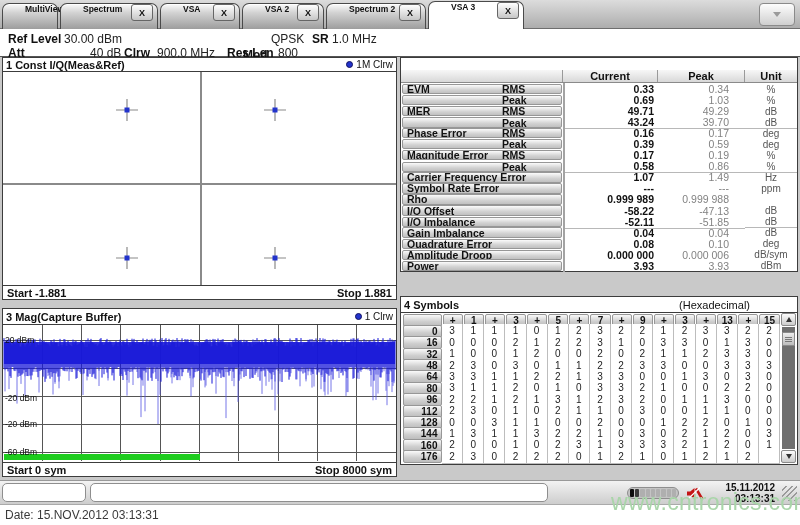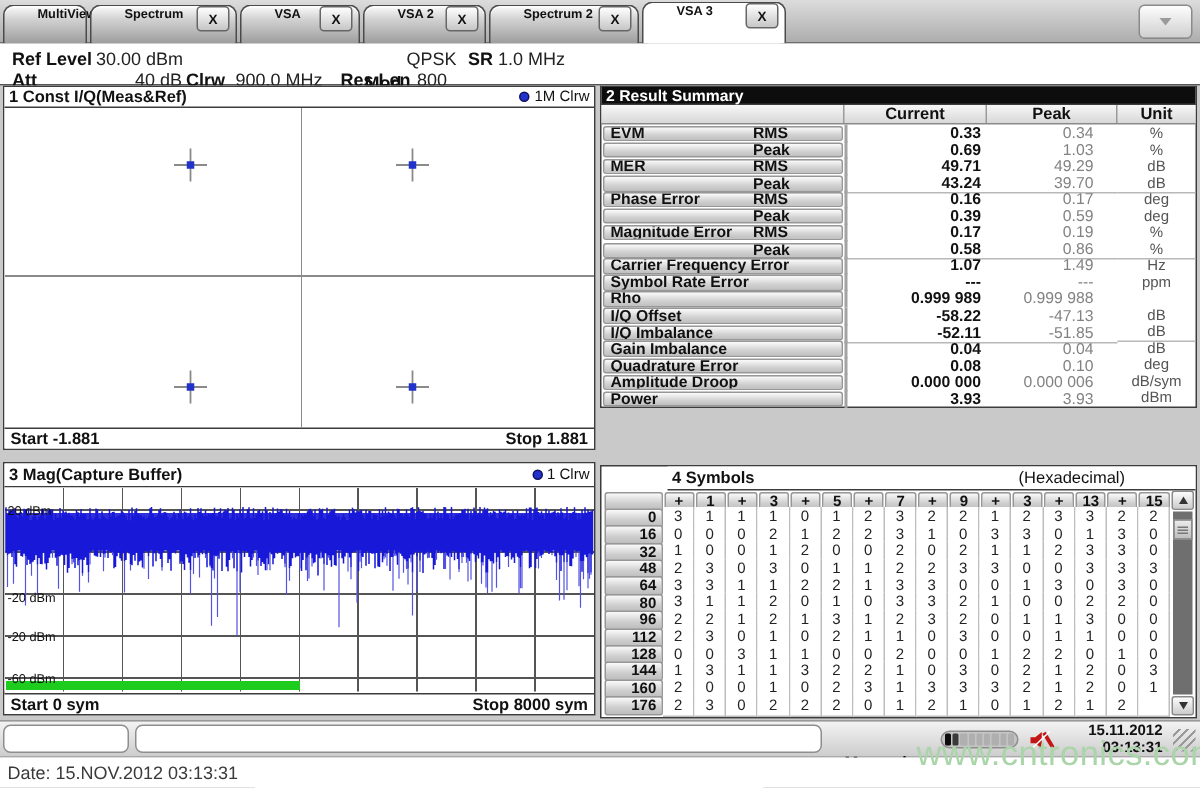--- a/index.html
+++ b/index.html
@@ -29,21 +29,21 @@
   .hdr{position:absolute;left:0;top:29px;width:800px;height:28px;background:#fff;box-sizing:border-box;
        border-bottom:1px solid #555;}
   .hfields{position:relative;width:100%;height:100%;}
   .hf-label{position:absolute;font-size:12px;font-weight:bold;white-space:nowrap;}
   .hf-value{position:absolute;font-size:12px;color:#222;white-space:nowrap;}
   
   .win{position:absolute;background:#fff;border:1px solid #3c3c3c;box-sizing:border-box;}
   #win1{left:2px;top:57px;width:395px;height:243px;}
   #win2{left:400px;top:57px;width:398px;height:215px;}
   #win3{left:2px;top:308px;width:395px;height:169px;}
-  #win4{left:400px;top:310px;width:398px;height:169px;padding-left:44px;}
+  #win4{left:400px;top:296px;width:398px;height:169px;}
   .wtitle{height:14px;border-bottom:1px solid #3c3c3c;display:flex;align-items:center;
        padding:0 3px;font-size:11px;font-weight:bold;background:#fff;box-sizing:border-box;}
   .wtitle.h16{height:16px;}
   .wtitle.dark{background:#0d0d0d;color:#fff;height:12px;font-size:10.5px;}
   .legend{margin-left:auto;display:flex;align-items:center;gap:3px;font-size:10px;font-weight:normal;color:#111;}
   .dot{width:7px;height:7px;border-radius:50%;background:#2233cc;border:1px solid #101060;box-sizing:border-box;}
   .wfoot{position:absolute;left:0;bottom:0;right:0;height:14px;border-top:1px solid #3c3c3c;
        display:flex;justify-content:space-between;align-items:center;padding:0 4px;
        font-size:11px;font-weight:bold;box-sizing:border-box;background:#fff;}
   .plotarea{position:absolute;left:0;right:0;background:#fff;}
@@ -189,23 +189,20 @@
           <rect x="269.5" y="183.5" width="5" height="5" fill="#2233cc"></rect>
         </svg>
     </div>
     <div class="wfoot">
       <span>Start -1.881</span>
       <span>Stop 1.881</span>
     </div>
   </div>
 
   <div class="win" id="win2">
-    <div class="wtitle dark">
-      <span>2 Result Summary</span>
-    </div>
     <div class="rs-head">
       <div></div>
       <div>Current</div>
       <div>Peak</div>
       <div>Unit</div>
     </div>
     <div class="rs-body">
         <div class="rs-row">
           <div class="rs-label">
             <span class="rs-name">EVM</span>

